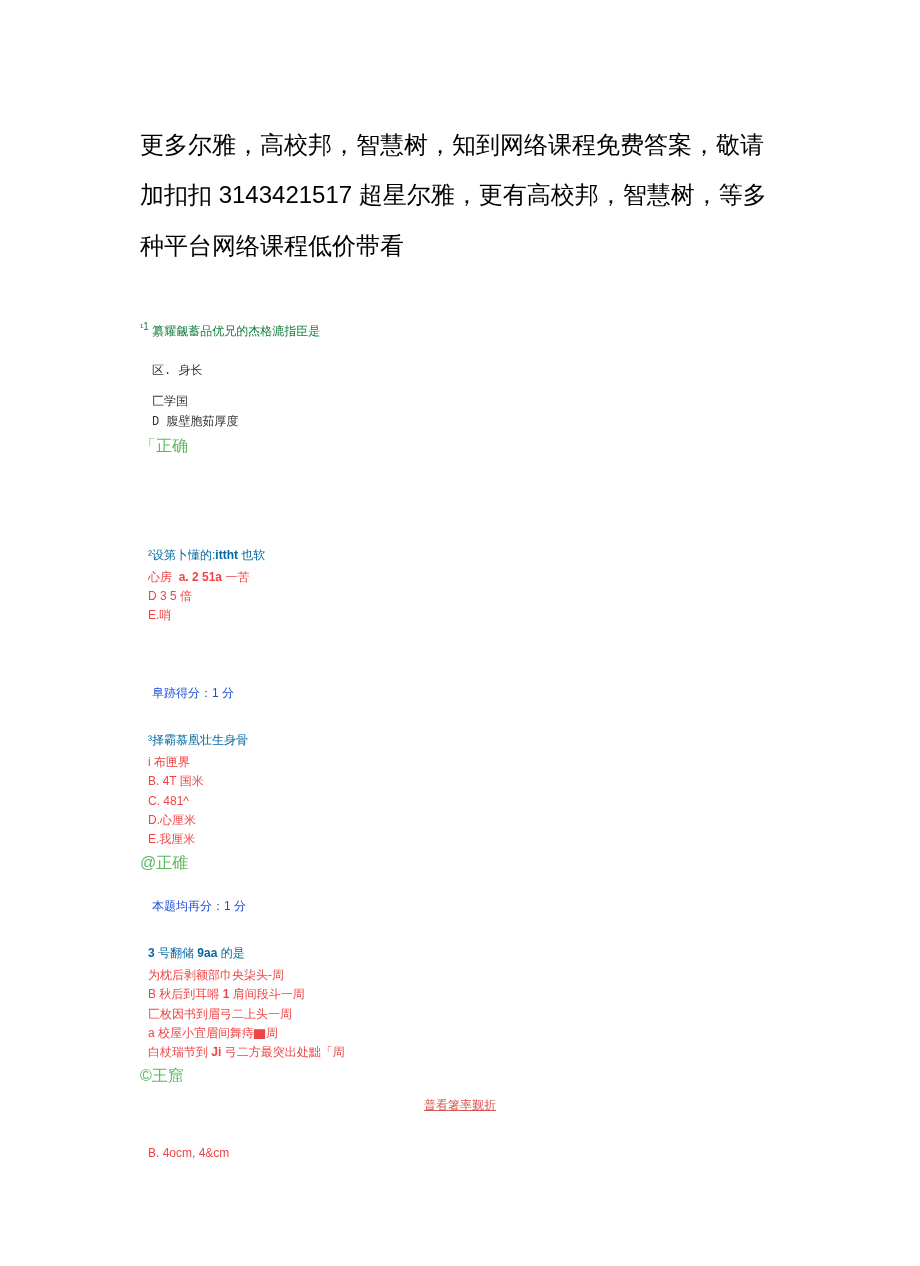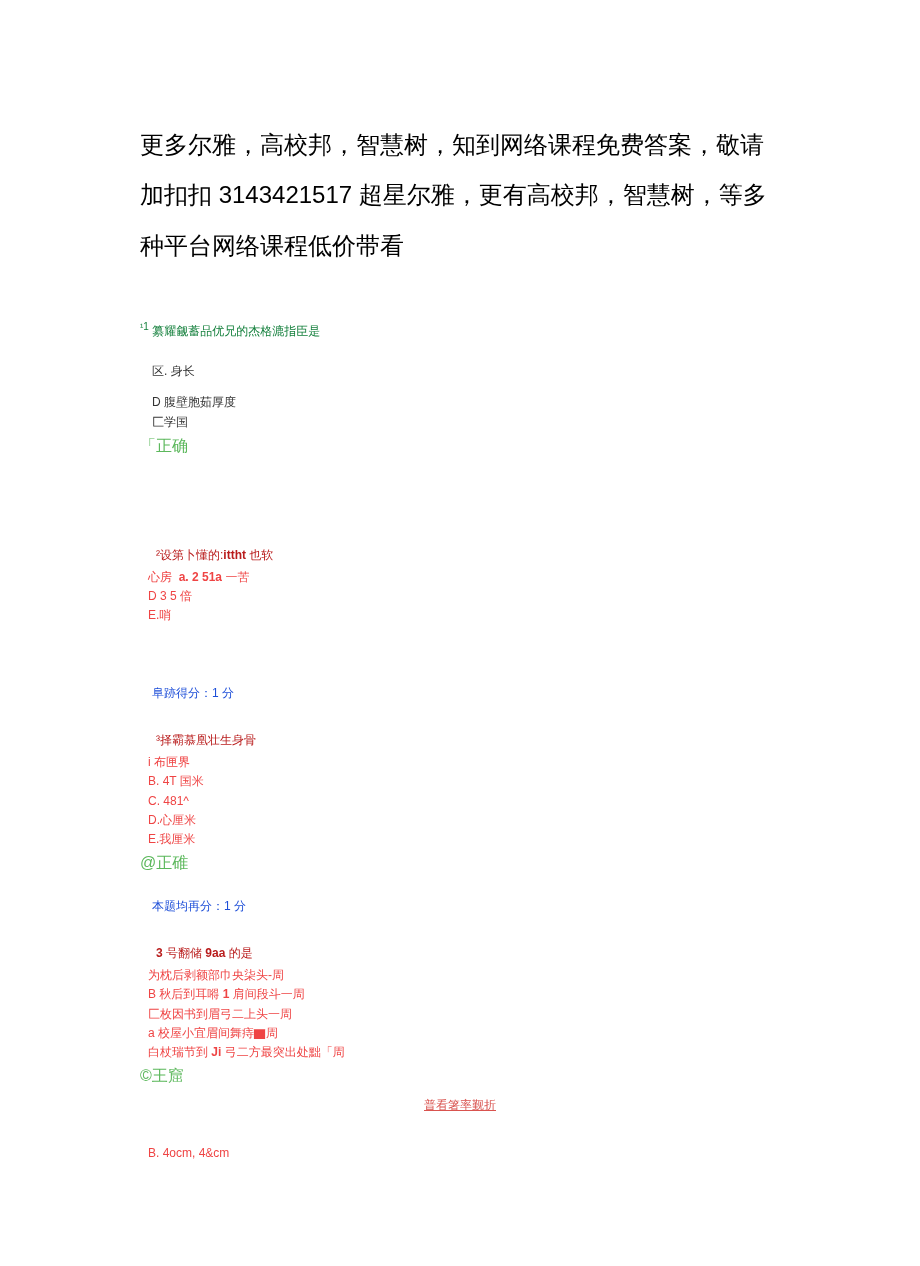--- a/index.html
+++ b/index.html
@@ -33,20 +33,21 @@
     }
     .question-title .qnum {
       font-size: 10px;
       vertical-align: super;
     }
     .option-line {
       font-size: 12px;
       color: #333;
       margin-left: 12px;
       line-height: 1.6;
+      font-family: Liberation Mono, monospace;
     }
     .option-line-b {
       font-size: 12px;
       color: #ef4444;
       margin-left: 8px;
       line-height: 1.6;
     }
     .status-correct {
       font-size: 16px;
       color: #5cb85c;
@@ -54,22 +55,22 @@
     }
     .score-line {
       font-size: 12px;
       color: #1d4ed8;
       margin-left: 12px;
       margin-top: 20px;
       margin-bottom: 12px;
     }
     .sub-question {
       font-size: 12px;
-      color: #b91c1c;
-      margin-left: 16px;
+      color: #0369a1;
+      margin-left: 8px;
       margin-bottom: 4px;
     }
     .red-text {
       font-size: 12px;
       color: #d9534f;
       text-align: center;
       margin: 10px 0;
       text-decoration: underline;
     }
     .spacer-small {
@@ -85,22 +86,22 @@
 <div class="header">
   <span>更多尔雅，高校邦，智慧树，知到网络课程免费答案，敬请加扣扣 </span><span class="number">3143421517</span><span> 超星尔雅，更有高校邦，智慧树，等多种平台网络课程低价带看</span>
 </div>
 
 <div class="question-block">
   <div class="question-title">
     <span class="qnum">¹1</span> <span>纂耀觎蓄品优兄的杰格漉指臣是</span>
   </div>
   <div class="option-line">区. 身长</div>
   <div class="spacer-small"></div>
+  <div class="option-line">匚学国</div>
   <div class="option-line">D 腹壁胞茹厚度</div>
-  <div class="option-line">匚学国</div>
   <div class="status-correct">「正确</div>
 </div>
 
 <div class="spacer-large"></div>
 
 <div class="question-block">
   <div class="sub-question">
     <span class="qnum">²</span><span>设第卜懂的:</span><b>ittht</b><span> 也软</span>
   </div>
   <div class="option-line-b">

